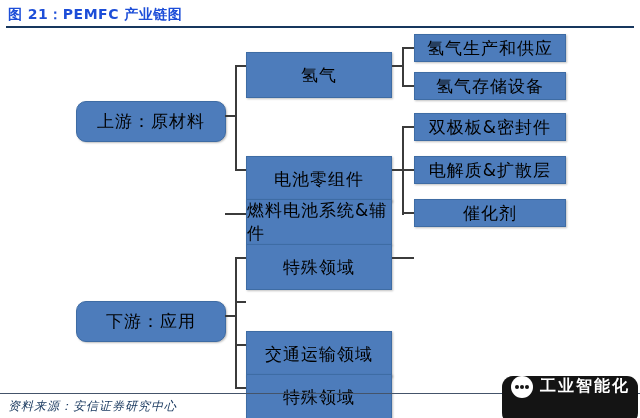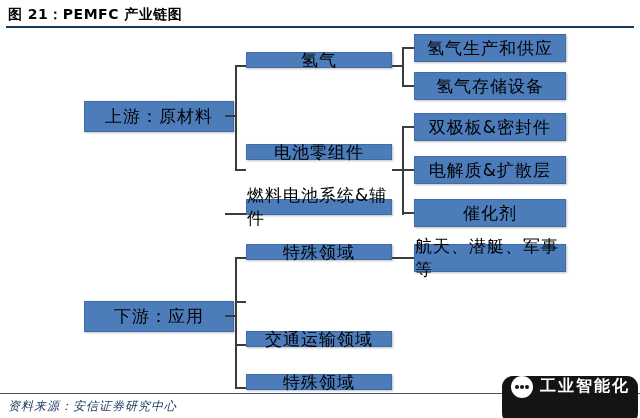--- a/index.html
+++ b/index.html
@@ -1,31 +1,31 @@
 <!DOCTYPE html>
 <html><head>
 <meta charset="utf-8">
 <style>
   html,body{margin:0;padding:0;background:#ffffff;}
   #stage{
     position:relative;width:640px;height:418px;background:#ffffff;overflow:hidden;
     font-family:"DejaVu Sans","Liberation Sans",sans-serif;
   }
   .title{
-    position:absolute;left:8px;top:6px;font-size:14px;font-weight:bold;color:#000000;
+    position:absolute;left:8px;top:6px;font-size:14px;font-weight:bold;color:#1d4ed8;
     letter-spacing:0.5px;
   }
   .title-rule{position:absolute;left:6px;top:26px;width:628px;height:2px;background:#17375E;}
   .box{
     position:absolute;background:#4D7CBB;border:1px solid #3E6CA4;color:#000000;
     display:flex;align-items:center;justify-content:center;font-size:17px;
     box-sizing:border-box;box-shadow:1px 1px 2px rgba(0,0,0,0.25);letter-spacing:1px;
   }
-  .col-left{left:84px;width:150px;height:31px;}
-  .col-mid{left:246px;width:146px;height:16px;}
+  .col-left{left:76px;width:150px;height:41px;border-radius:10px;}
+  .col-mid{left:246px;width:146px;height:46px;}
   .col-right{left:414px;width:152px;height:28px;}
   .line{position:absolute;background:#3B3B3B;}
   .footer-rule{position:absolute;left:0px;top:393px;width:640px;height:1px;background:#44546A;}
   .footer{
     position:absolute;left:8px;top:398px;font-size:12px;font-style:italic;color:#17375E;
     font-family:"DejaVu Serif","Liberation Serif",serif;letter-spacing:1px;
   }
   .badge{
     position:absolute;left:502px;top:376px;width:136px;height:48px;background:#141414;
     border-radius:11px;display:flex;gap:7px;padding-left:9px;
@@ -53,21 +53,21 @@
   <div class="box col-left" style="top:101px">
     <span>上游：原材料</span>
   </div>
   <div class="box col-left" style="top:301px">
     <span>下游：应用</span>
   </div>
 
   <div class="box col-mid" style="top:52px">
     <span>氢气</span>
   </div>
-  <div class="box col-mid" style="top:144px">
+  <div class="box col-mid" style="top:156px">
     <span>电池零组件</span>
   </div>
   <div class="box col-mid" style="top:199px">
     <span>燃料电池系统&amp;辅件</span>
   </div>
   <div class="box col-mid" style="top:244px">
     <span>特殊领域</span>
   </div>
   <div class="box col-mid" style="top:331px">
     <span>交通运输领域</span>
@@ -83,23 +83,20 @@
     <span>氢气存储设备</span>
   </div>
   <div class="box col-right" style="top:113px">
     <span>双极板&amp;密封件</span>
   </div>
   <div class="box col-right" style="top:199px">
     <span>催化剂</span>
   </div>
   <div class="box col-right" style="top:156px">
     <span>电解质&amp;扩散层</span>
-  </div>
-  <div class="box col-right" style="top:244px">
-    <span>航天、潜艇、军事等</span>
   </div>
 
   <div class="line" style="left:225px;top:115px;width:12px;height:2px"></div>
   <div class="line" style="left:235px;top:65px;width:2px;height:106px"></div>
   <div class="line" style="left:236px;top:65px;width:10px;height:2px"></div>
   <div class="line" style="left:236px;top:169px;width:10px;height:2px"></div>
 
   <div class="line" style="left:392px;top:65px;width:11px;height:2px"></div>
   <div class="line" style="left:402px;top:47px;width:2px;height:40px"></div>
   <div class="line" style="left:404px;top:47px;width:10px;height:2px"></div>

